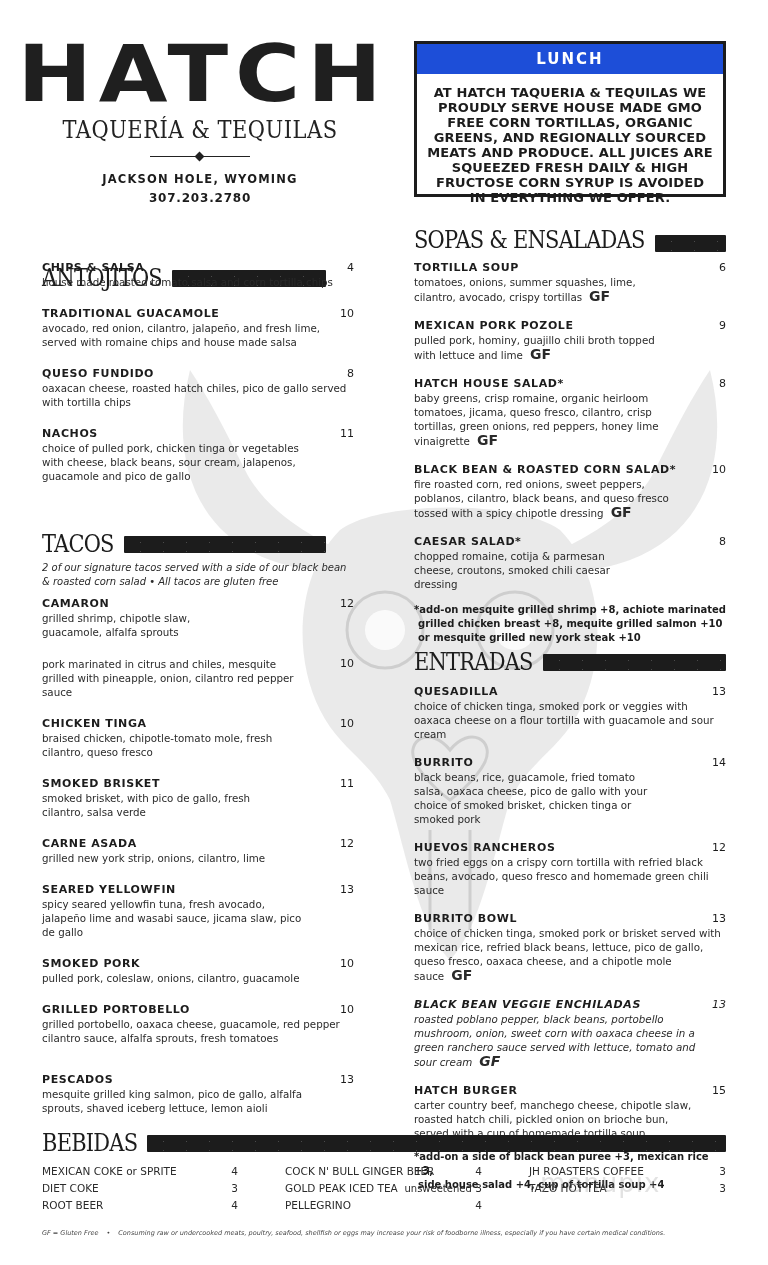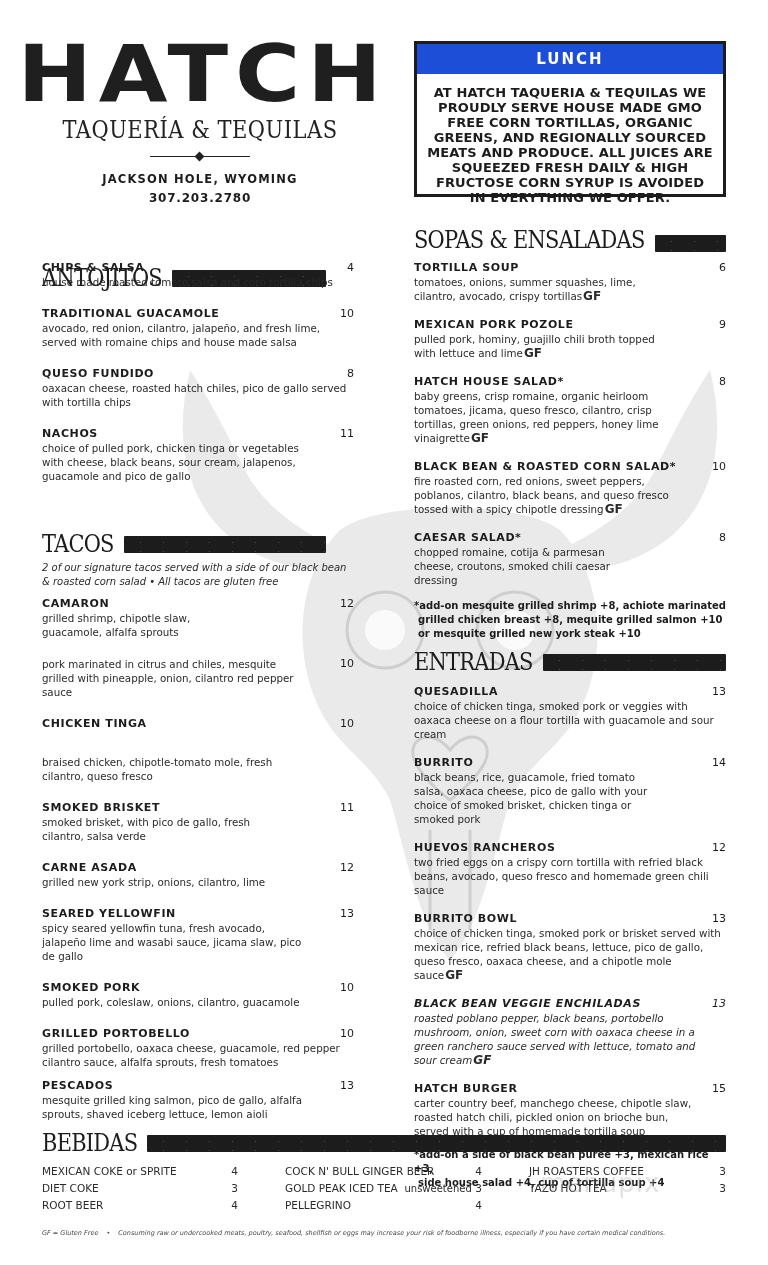--- a/index.html
+++ b/index.html
@@ -30,21 +30,21 @@
     .sec-title { font-family: "DejaVu Serif", serif; font-size: 21px; color: #1c1c1c; letter-spacing: -0.8px; transform: scaleY(1.18); transform-origin: left center; white-space: nowrap; margin-right: 10px; }
     .sec-bar { height: 17px; background: #1c1c1c; flex: 1; border-radius: 1px; position: relative; }
     .sec-bar::after { content: ""; position: absolute; inset: 0; background-image: radial-gradient(circle, rgba(255,255,255,0.5) 0.8px, transparent 1px); background-size: 23px 9px; background-position: 5px 2px; opacity: 0.4; }
 
     
     .col { position: absolute; }
     .item { position: relative; }
     .item-name { font-weight: bold; font-size: 11px; letter-spacing: 0.6px; line-height: 14px; }
     .item-price { position: absolute; right: 0; top: 0; font-size: 11px; line-height: 14px; }
     .item-desc { font-size: 10.3px; line-height: 14px; color: #2a2a2a; }
-    .gf { font-weight: bold; font-size: 12px; margin-left: 1px; }
+    .gf { font-weight: bold; font-size: 14px; margin-left: 7px; }
     .note { font-weight: bold; font-size: 10px; line-height: 14px; color: #1c1c1c; }
     .note .l2 { padding-left: 4px; display: block; }
     .tacos-intro { font-style: italic; font-size: 10px; line-height: 14px; color: #2a2a2a; }
 
     
     .bev { position: absolute; top: 1163px; font-size: 10.5px; line-height: 17px; color: #2a2a2a; }
     .bev-row { display: flex; justify-content: space-between; }
     .bev-row .p { text-align: right; }
     .small-note { font-size: 10px; }
 
@@ -127,21 +127,21 @@
       <div class="item-price">12</div>
       <div class="item-desc" style="width:210px;">grilled shrimp, chipotle slaw, guacamole, alfalfa sprouts</div>
     </div>
     <div class="item" style="margin-bottom:18px;">
       <div class="item-price">10</div>
       <div class="item-desc" style="width:265px;margin-top:12px;">pork marinated in citrus and chiles, mesquite grilled with pineapple, onion, cilantro red pepper sauce</div>
     </div>
     <div class="item" style="margin-bottom:18px;">
       <div class="item-name">CHICKEN TINGA</div>
       <div class="item-price">10</div>
-      <div class="item-desc" style="width:270px;margin-top:24px;">braised chicken, chipotle-tomato mole, fresh cilantro, queso fresco</div>
+      <div class="item-desc" style="width:270px;">braised chicken, chipotle-tomato mole, fresh cilantro, queso fresco</div>
     </div>
     <div class="item" style="margin-bottom:18px;">
       <div class="item-name">SMOKED BRISKET</div>
       <div class="item-price">11</div>
       <div class="item-desc" style="width:250px;">smoked brisket, with pico de gallo, fresh cilantro, salsa verde</div>
     </div>
     <div class="item" style="margin-bottom:18px;">
       <div class="item-name">CARNE ASADA</div>
       <div class="item-price">12</div>
       <div class="item-desc">grilled new york strip, onions, cilantro, lime</div>
@@ -149,21 +149,21 @@
     <div class="item" style="margin-bottom:18px;">
       <div class="item-name">SEARED YELLOWFIN</div>
       <div class="item-price">13</div>
       <div class="item-desc" style="width:270px;">spicy seared yellowfin tuna, fresh avocado, jalapeño lime and wasabi sauce, jicama slaw, pico de gallo</div>
     </div>
     <div class="item" style="margin-bottom:18px;">
       <div class="item-name">SMOKED PORK</div>
       <div class="item-price">10</div>
       <div class="item-desc">pulled pork, coleslaw, onions, cilantro, guacamole</div>
     </div>
-    <div class="item" style="margin-bottom:10px;">
+    <div class="item" style="margin-bottom:28px;">
       <div class="item-name">GRILLED PORTOBELLO</div>
       <div class="item-price">10</div>
       <div class="item-desc" style="width:300px;">grilled portobello, oaxaca cheese, guacamole, red pepper cilantro sauce, alfalfa sprouts, fresh tomatoes</div>
     </div>
     <div class="item">
       <div class="item-name">PESCADOS</div>
       <div class="item-price">13</div>
       <div class="item-desc" style="width:300px;">mesquite grilled king salmon, pico de gallo, alfalfa sprouts, shaved iceberg lettuce, lemon aioli</div>
     </div>
   </div>

